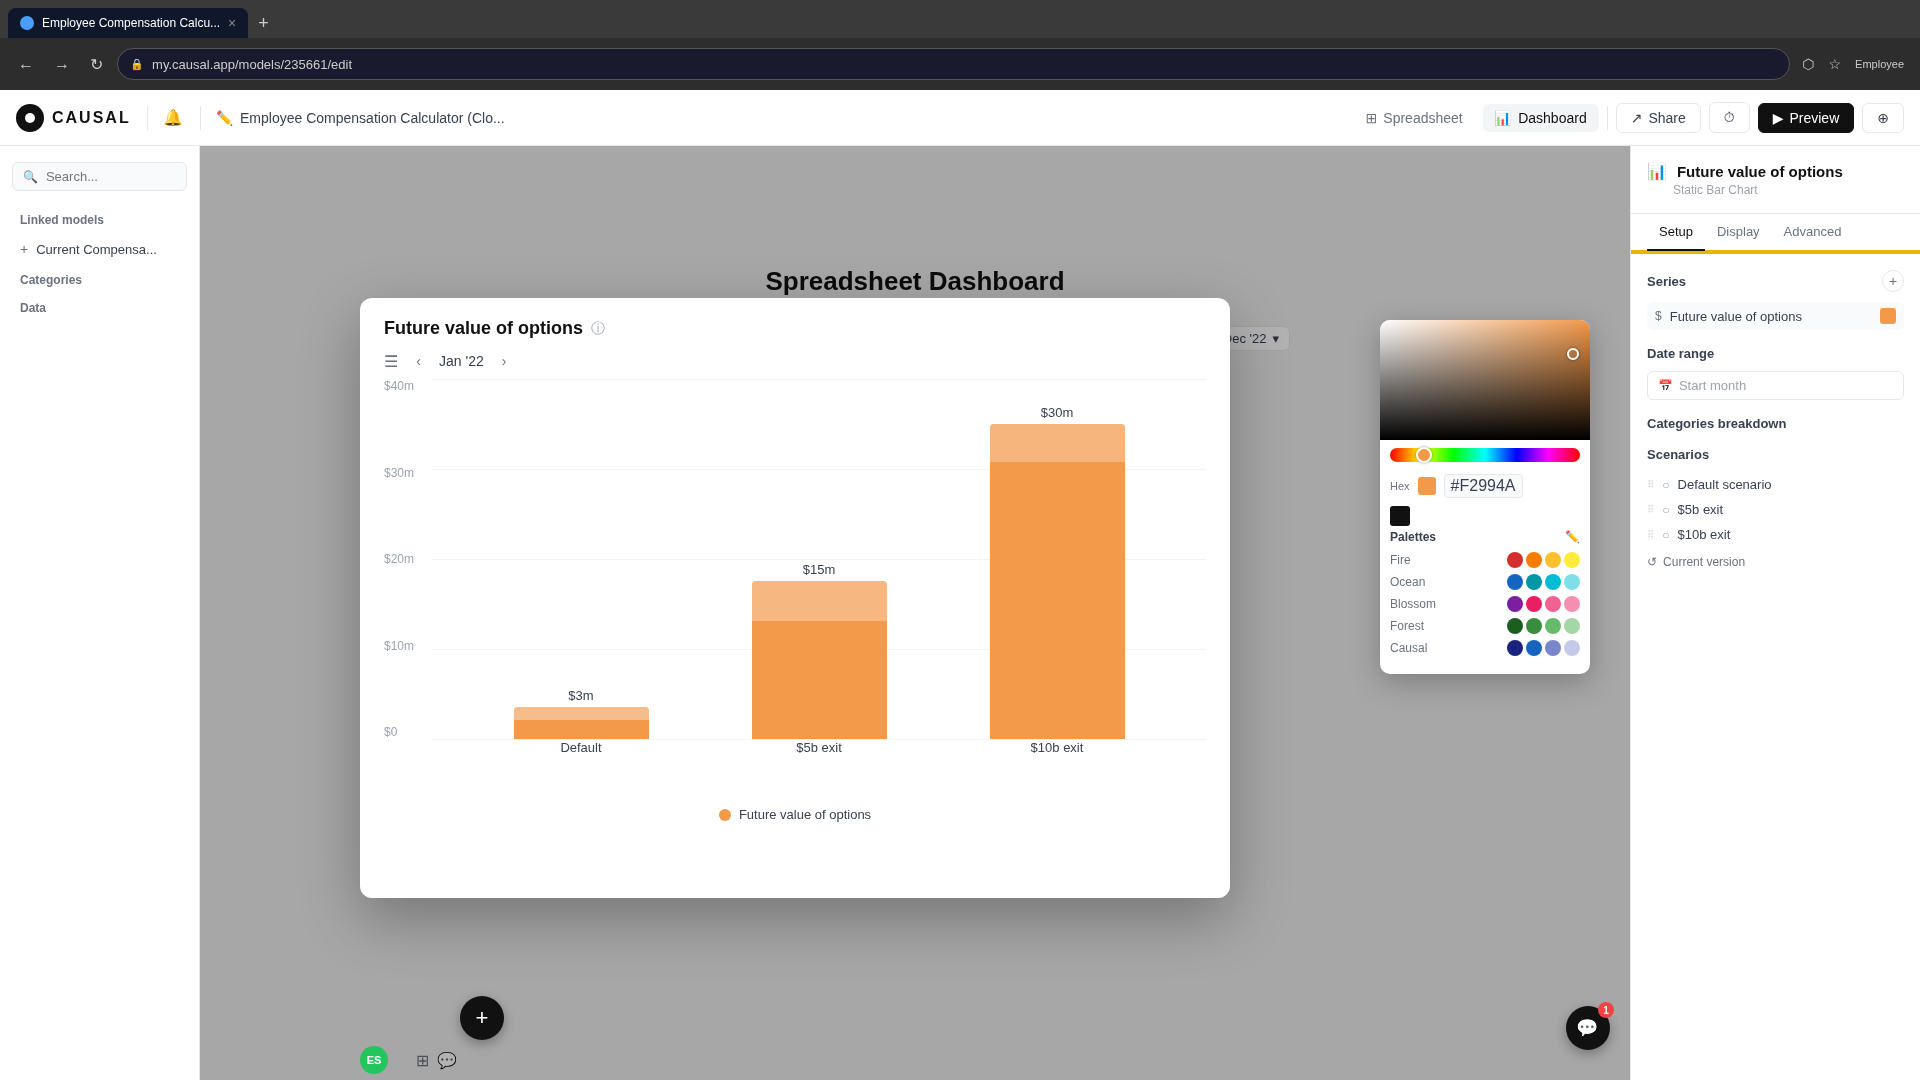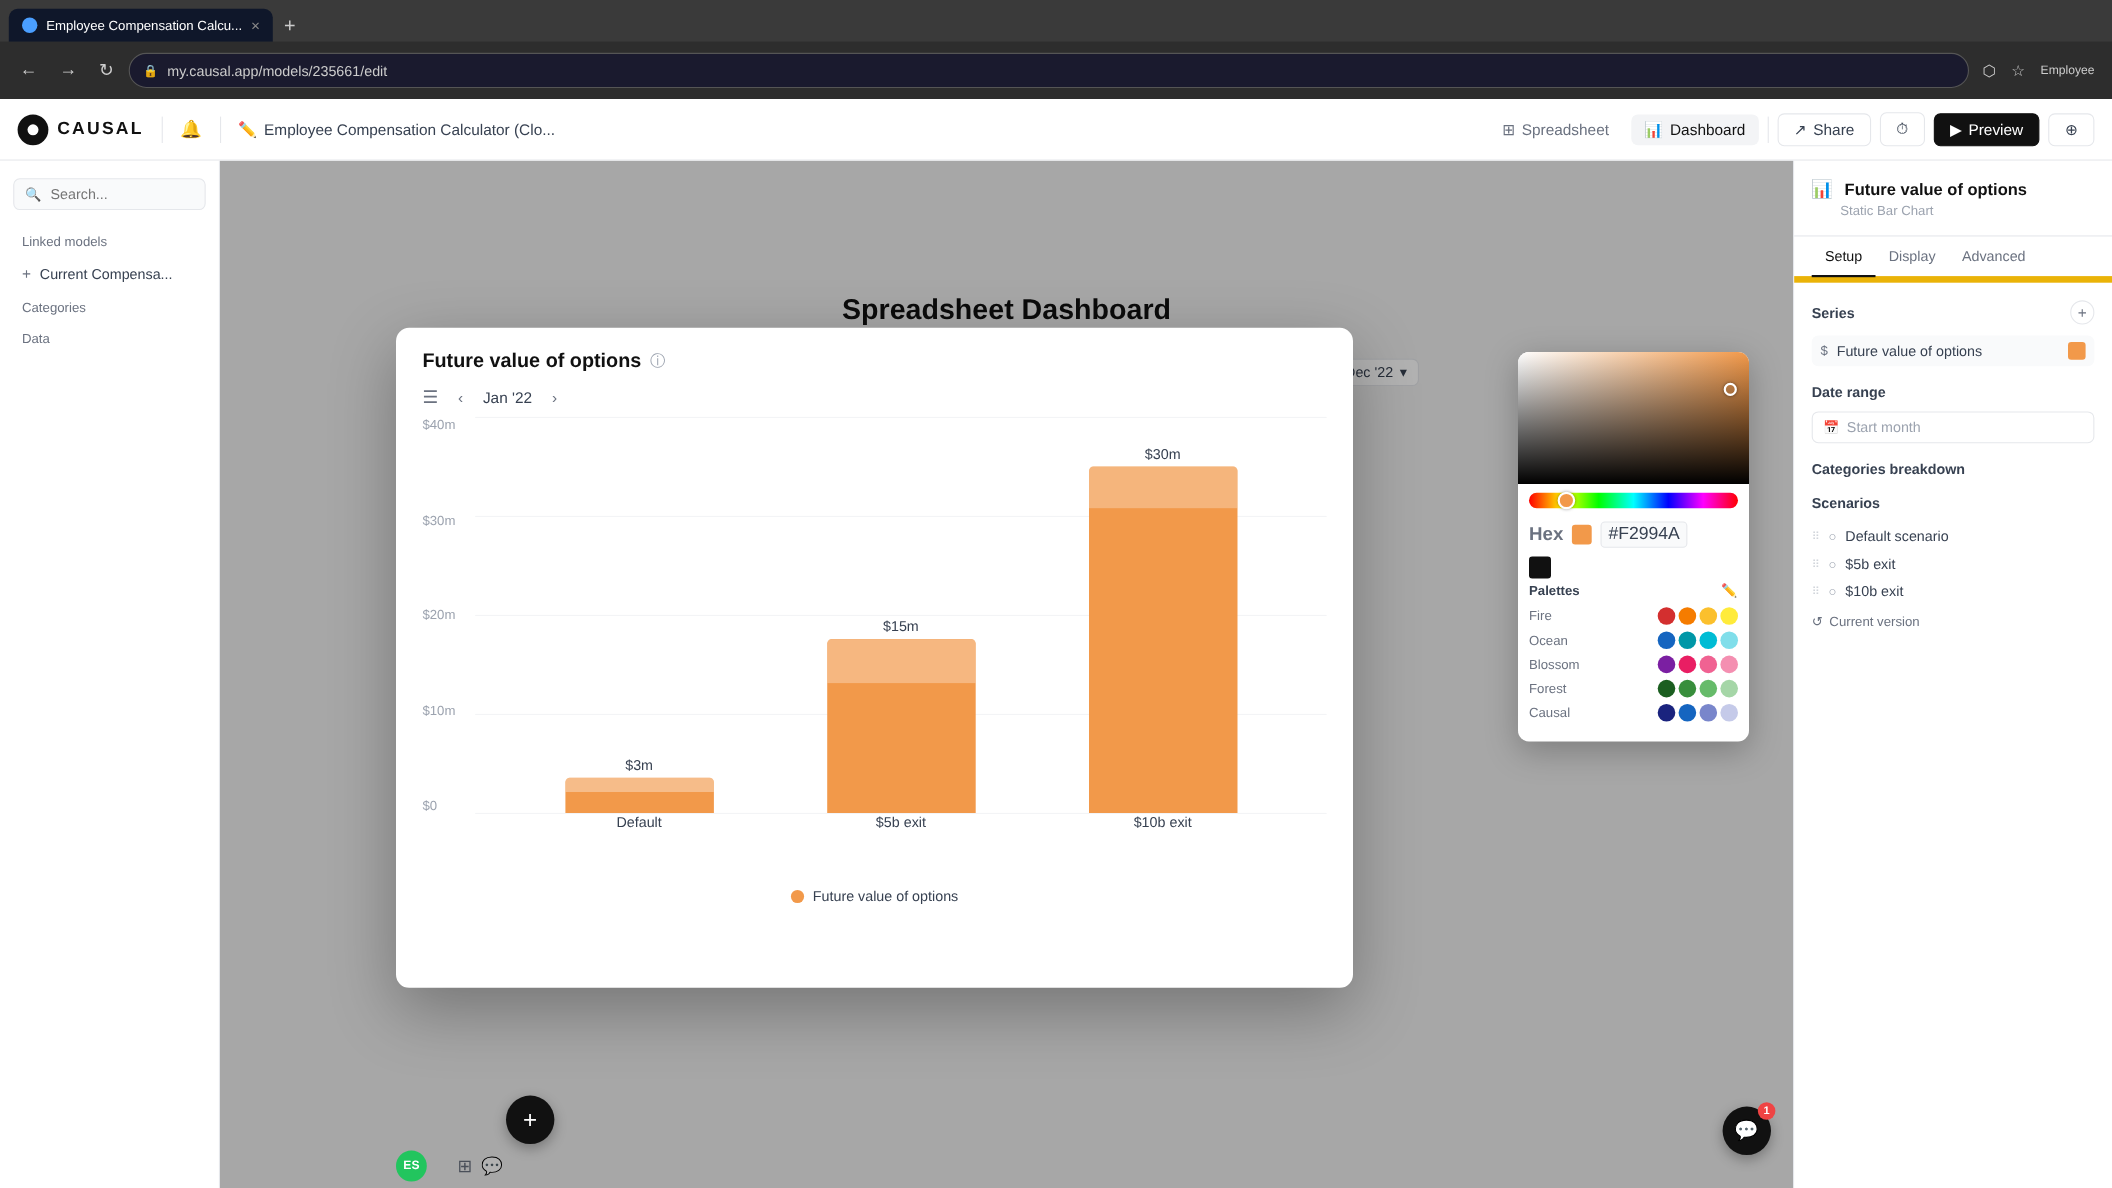--- a/index.html
+++ b/index.html
@@ -40,21 +40,21 @@
     .header-action-btn.primary { background: #111; color: #fff; border-color: #111; }
 
     
     .main-content { display: flex; flex: 1; overflow: hidden; }
 
     
     .sidebar { width: 200px; background: #fff; border-right: 1px solid #e5e7eb; padding: 16px 12px; display: flex; flex-direction: column; gap: 4px; }
     .sidebar-search { display: flex; align-items: center; gap: 8px; padding: 6px 10px; background: #f9fafb; border: 1px solid #e5e7eb; border-radius: 6px; margin-bottom: 12px; }
     .sidebar-search-icon { color: #9ca3af; font-size: 12px; }
     .sidebar-search-input { border: none; background: none; font-size: 13px; color: #6b7280; outline: none; width: 100%; }
-    .sidebar-section-label { font-size: 12px; color: #6b7280; font-weight: 400; padding: 6px 8px 4px; }
+    .sidebar-section-label { font-size: 12px; color: #6b7280; font-weight: 700; padding: 6px 8px 4px; }
     .sidebar-item { display: flex; align-items: center; gap: 8px; padding: 6px 8px; border-radius: 6px; cursor: pointer; font-size: 13px; color: #374151; }
     .sidebar-add-icon { color: #6b7280; margin-right: 0; font-size: 14px; }
 
     
     .canvas-area { flex: 1; background: #f0f0f0; position: relative; overflow: hidden; }
 
     
     .modal-bg { position: absolute; inset: 0; background: rgba(0,0,0,0.3); display: flex; align-items: center; justify-content: flex-start; padding: 20px; z-index: 10; }
 
     
@@ -75,21 +75,21 @@
     .legend-dot { width: 12px; height: 12px; border-radius: 50%; background: #F2994A; flex-shrink: 0; }
     .legend-text { font-size: 13px; color: #374151; }
 
     
     .right-panel { width: 290px; background: #fff; border-left: 1px solid #e5e7eb; display: flex; flex-direction: column; overflow: hidden; }
     .right-panel-header { padding: 16px; border-bottom: 1px solid #e5e7eb; }
     .right-panel-chart-title-row { display: flex; align-items: center; gap: 10px; }
     .right-panel-chart-icon { color: #6b7280; font-size: 16px; }
     .right-panel-chart-title { font-size: 15px; font-weight: 600; color: #111; }
     .right-panel-chart-subtitle { font-size: 12px; color: #9ca3af; margin-top: 2px; margin-left: 26px; }
-    .right-panel-tabs { display: flex; border-bottom: 6px solid #eab308; padding: 0 16px; }
+    .right-panel-tabs { display: flex; border-bottom: 4px solid #eab308; padding: 0 16px; }
     .right-panel-tab { padding: 10px 12px; font-size: 13px; color: #6b7280; cursor: pointer; border-bottom: 2px solid transparent; margin-bottom: -1px; }
     .right-panel-tab.active { color: #111; border-bottom-color: #111; font-weight: 500; }
     .right-panel-content { flex: 1; overflow-y: auto; padding: 16px; }
     .panel-section { margin-bottom: 16px; }
     .panel-section-header { display: flex; align-items: center; justify-content: space-between; margin-bottom: 10px; }
     .panel-section-title { font-size: 13px; font-weight: 600; color: #374151; }
     .panel-add-btn { width: 22px; height: 22px; border-radius: 50%; border: 1px solid #e5e7eb; background: #fff; display: flex; align-items: center; justify-content: center; cursor: pointer; color: #6b7280; font-size: 14px; }
     .series-item { display: flex; align-items: center; gap: 8px; padding: 6px 8px; border-radius: 6px; background: #f9fafb; margin-bottom: 6px; }
     .series-dollar { color: #6b7280; font-size: 12px; }
     .series-name { font-size: 13px; color: #374151; flex: 1; }
@@ -418,21 +418,21 @@
       <rect width="210" height="120" fill="url(#dark-bg)"></rect>
     </svg>
     <div class="color-cursor"></div>
   </div>
 
   <div class="color-hue-bar">
     <div class="hue-cursor"></div>
   </div>
 
   <div class="color-hex-row">
-    <span style="font-size:17px;color:#6b7280;font-weight:700;">Hex</span>
+    <span style="font-size:11px;color:#6b7280;font-weight:400;">Hex</span>
     <div class="color-hex-swatch"></div>
     <span class="color-hex-value">#F2994A</span>
   </div>
 
   <div class="color-black-swatch"></div>
 
   <div class="color-palettes-section">
     <div class="palettes-header">
       <span class="palettes-title">Palettes</span>
       <span class="palettes-edit-icon">✏️</span>

